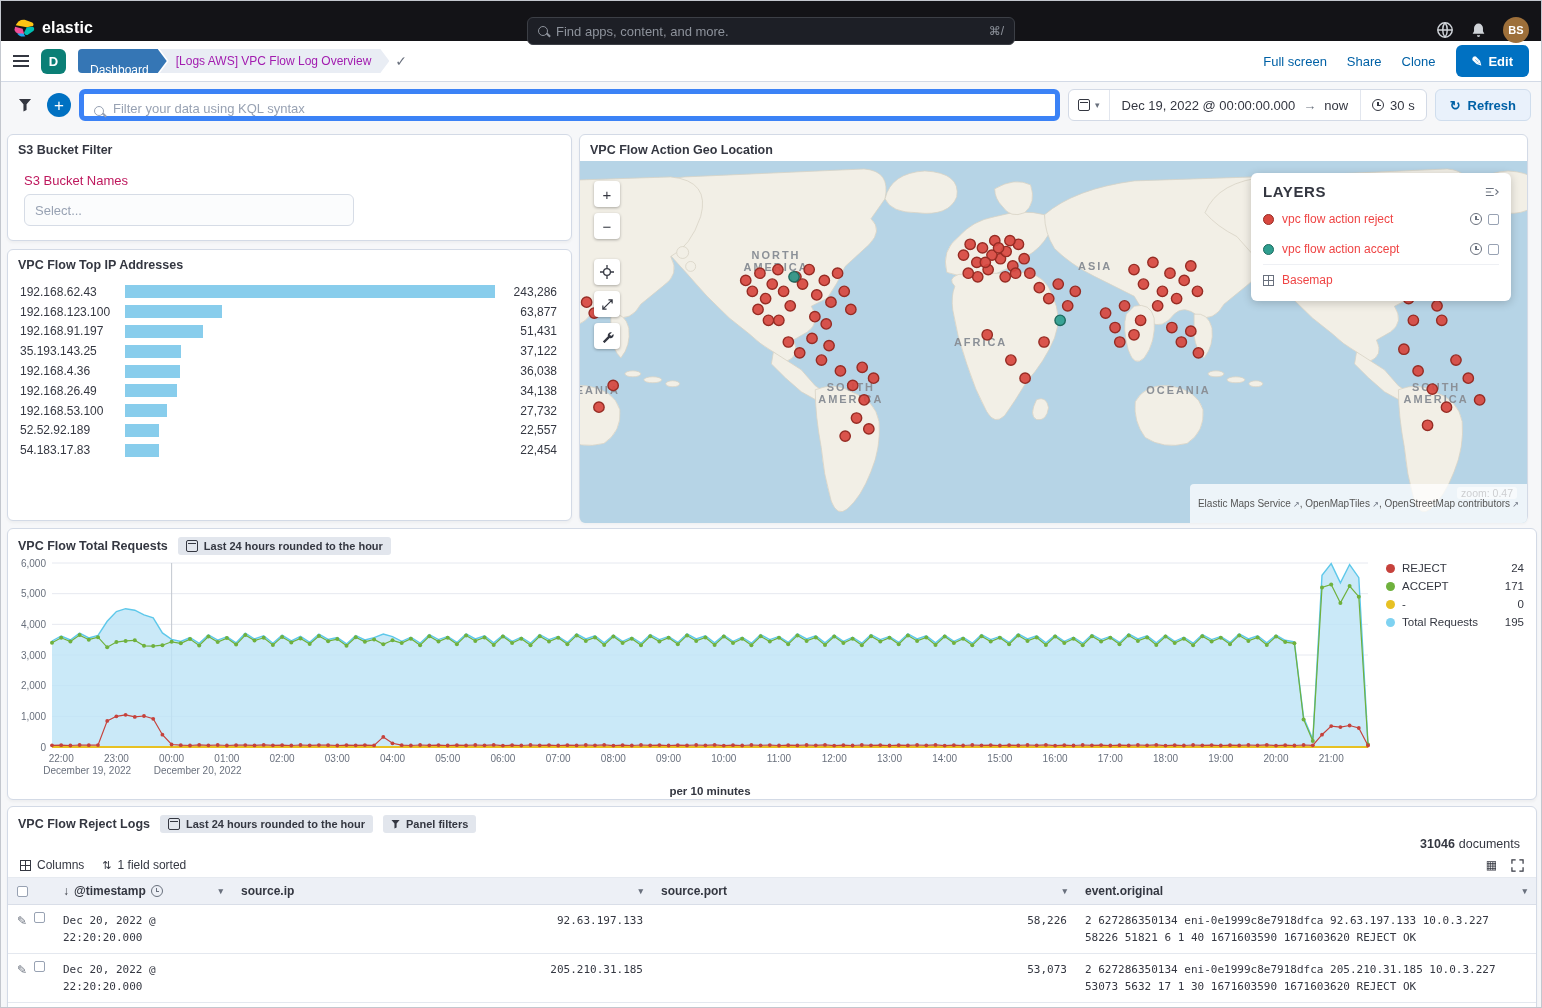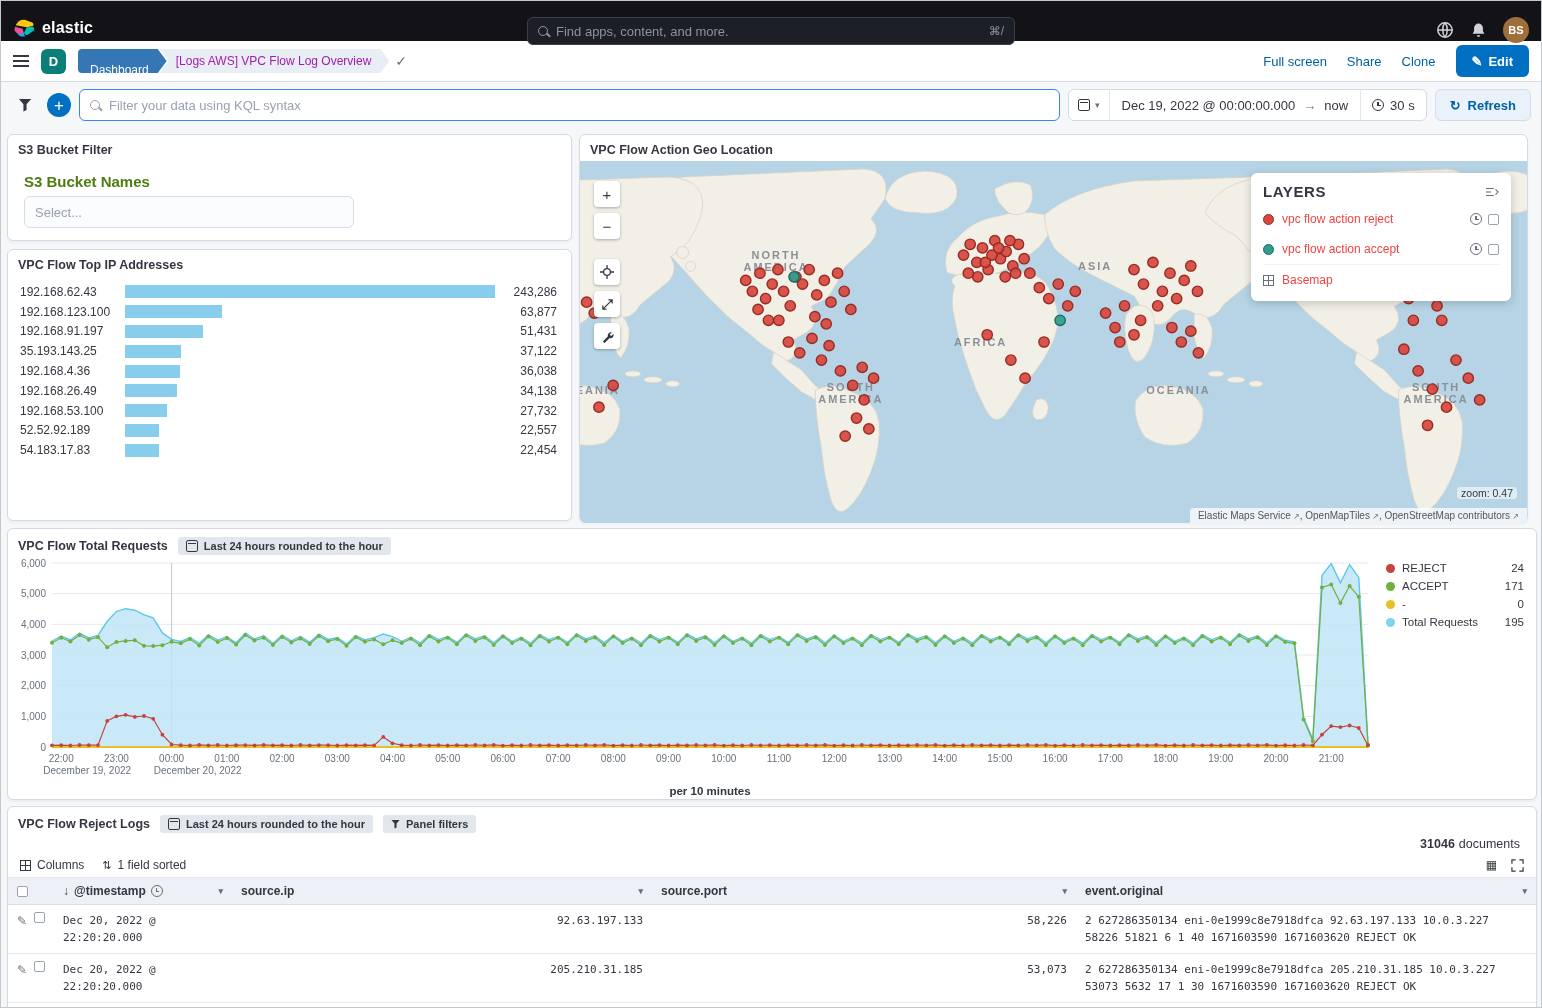--- a/index.html
+++ b/index.html
@@ -31,21 +31,21 @@
 .save-check{color:#69707d;font-size:14px;margin-left:6px}
 .nav-actions{margin-left:auto;display:flex;align-items:center;gap:20px}
 .nav-link{color:#0061a6;font-size:13px;cursor:pointer}
 .btn-edit{display:flex;align-items:center;gap:6px;height:32px;padding:0 16px;background:#0071c2;color:#fff;border:none;border-radius:6px;font-size:13px;font-weight:600;cursor:pointer}
 
 
 .filterbar{display:flex;align-items:center;height:46px;padding:0 10px;gap:8px}
 .fico{width:28px;height:28px;border-radius:50%;display:grid;place-items:center;cursor:pointer}
 .i-funnel{width:13px;height:13px;background:#343741;clip-path:polygon(0 0,100% 0,62% 45%,62% 88%,38% 100%,38% 45%)}
 .add-circle{width:24px;height:24px;border-radius:50%;background:#0071c2;color:#fff;font-size:17px;line-height:1;display:grid;place-items:center}
-.kql{flex:1;display:flex;align-items:center;gap:9px;height:32px;background:#fff;border:1px solid #3b82f6;border-radius:6px;padding:0 10px;color:#98a2b3}
+.kql{flex:1;display:flex;align-items:flex-end;gap:9px;height:32px;background:#fff;border:5px solid #3b82f6;border-radius:6px;padding:0 10px;color:#98a2b3}
 .kql input{flex:1;border:none;outline:none;font-size:13px;color:#343741;font-family:"Liberation Sans",sans-serif}
 .kql input::placeholder{color:#98a2b3}
 .datepicker{display:flex;align-items:center;height:32px;background:#fff;border:1px solid #d3dae6;border-radius:6px}
 .dp-cal{display:flex;align-items:center;gap:5px;padding:0 9px;height:100%;border-right:1px solid #e2e6ee;color:#343741}
 .chev{font-size:9px;color:#69707d}
 .dp-range{display:flex;align-items:center;gap:8px;padding:0 12px;font-size:13px;color:#343741}
 .dp-arrow{color:#69707d}
 .dp-interval{display:flex;align-items:center;gap:6px;height:100%;padding:0 11px;border-left:1px solid #e2e6ee;font-size:13px;color:#343741}
 .btn-refresh{display:flex;align-items:center;gap:7px;height:32px;padding:0 14px;background:#e9f1fb;border:1px solid #cfdded;border-radius:6px;color:#0061a6;font-size:13px;font-weight:600;cursor:pointer}
 
@@ -60,21 +60,21 @@
 .i-grid{width:11px;height:11px;border:1.2px solid currentColor;flex:none;
  background:linear-gradient(currentColor,currentColor) center/100% 1px no-repeat,linear-gradient(90deg,currentColor,currentColor) center/1px 100% no-repeat}
 .mini-cb{width:11px;height:11px;border:1px solid #98a2b3;border-radius:2px;background:#fff;flex:none}
 
 
 .dash{position:relative;height:881px}
 .panel{position:absolute;background:#fff;border:1px solid #d3dae6;border-radius:6px;box-shadow:0 2px 3px rgba(0,0,0,.04)}
 .panel-title{font-size:12.5px;font-weight:700;color:#343741;padding:8px 10px 4px;white-space:nowrap}
 
 
-.field-label{font-size:15px;font-weight:700;color:#4d7c0f;padding:12px 16px 6px}
+.field-label{font-size:13px;font-weight:400;color:#be185d;padding:12px 16px 6px}
 .select{margin:0 16px;width:330px;height:32px;background:#fbfcfd;border:1px solid #d6dce6;border-radius:6px;display:flex;align-items:center;padding:0 10px;color:#98a2b3;font-size:13px}
 
 
 .bar-rows{padding:6px 0 0}
 .bar-row{display:flex;align-items:center;height:19.8px;padding:0 14px 0 12px;gap:8px;font-size:12px;color:#343741}
 .bar-ip{width:97px;flex:none;white-space:nowrap}
 .bar-track{flex:1;height:13px;position:relative}
 .bar-fill{position:absolute;left:0;top:0;height:100%}
 .bar-val{width:54px;text-align:right;flex:none}
 
@@ -84,21 +84,21 @@
 .map-controls{position:absolute;left:14px;top:20px;display:flex;flex-direction:column;gap:6px}
 .mc-btn{width:26px;height:26px;background:#fff;border-radius:4px;box-shadow:0 1px 3px rgba(0,0,0,.3);display:grid;place-items:center;color:#343741;font-size:15px;cursor:pointer}
 .mc-gap{height:8px}
 .layers-panel{position:absolute;right:16px;top:12px;width:260px;background:#fff;border-radius:6px;box-shadow:0 2px 10px rgba(0,0,0,.2);padding:10px 12px 6px}
 .layers-title{display:flex;align-items:center;justify-content:space-between;font-size:15px;font-weight:700;letter-spacing:.6px;color:#343741;padding-bottom:4px}
 .layer-row{display:flex;align-items:center;gap:8px;padding:8px 0;font-size:12px;color:#ef4444}
 .layer-row.basemap{border-top:1px solid #eef0f4}
 .ldot{width:11px;height:11px;border-radius:50%;flex:none}
 .layer-meta{margin-left:auto;display:flex;align-items:center;gap:6px;color:#69707d}
 .zoom-label{position:absolute;right:10px;bottom:24px;font-size:10.5px;color:#343741;background:rgba(255,255,255,.55);padding:0 4px;border-radius:3px}
-.attrib{position:absolute;right:0;bottom:0;font-size:10px;color:#555;background:rgba(255,255,255,.75);padding:2px 8px;border-radius:4px 0 0 0}
+.attrib{position:absolute;right:0;bottom:0;font-size:10px;color:#555;background:rgba(255,255,255,.75);padding:14px 8px;border-radius:4px 0 0 0}
 .ext:after{content:" ↗";font-size:8px;color:#69707d}
 
 
 .badge{display:inline-flex;align-items:center;gap:6px;background:#e2e6ed;color:#343741;font-size:11px;font-weight:700;padding:3px 8px;border-radius:3px;white-space:nowrap}
 
 
 .ts-head{display:flex;align-items:center;gap:10px;padding:8px 10px 0}
 .ts-legend{position:absolute;right:12px;top:30px;width:138px;font-size:11.5px;color:#343741}
 .leg-row{display:flex;align-items:center;gap:7px;padding:3px 0;cursor:pointer}
 .leg-dot{width:9px;height:9px;border-radius:50%;flex:none}

